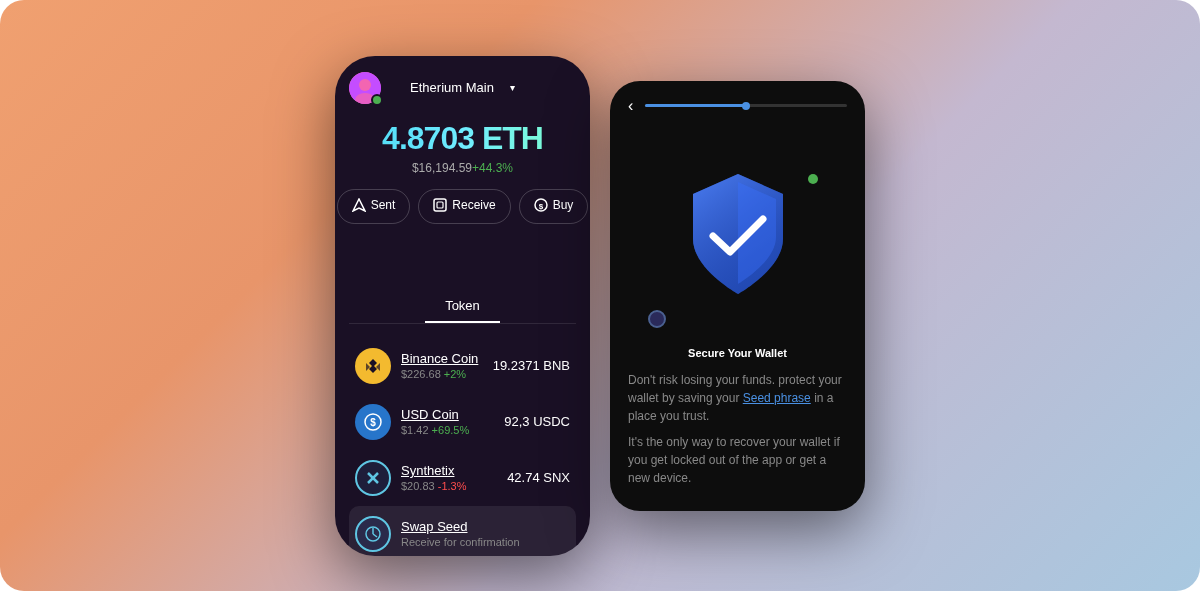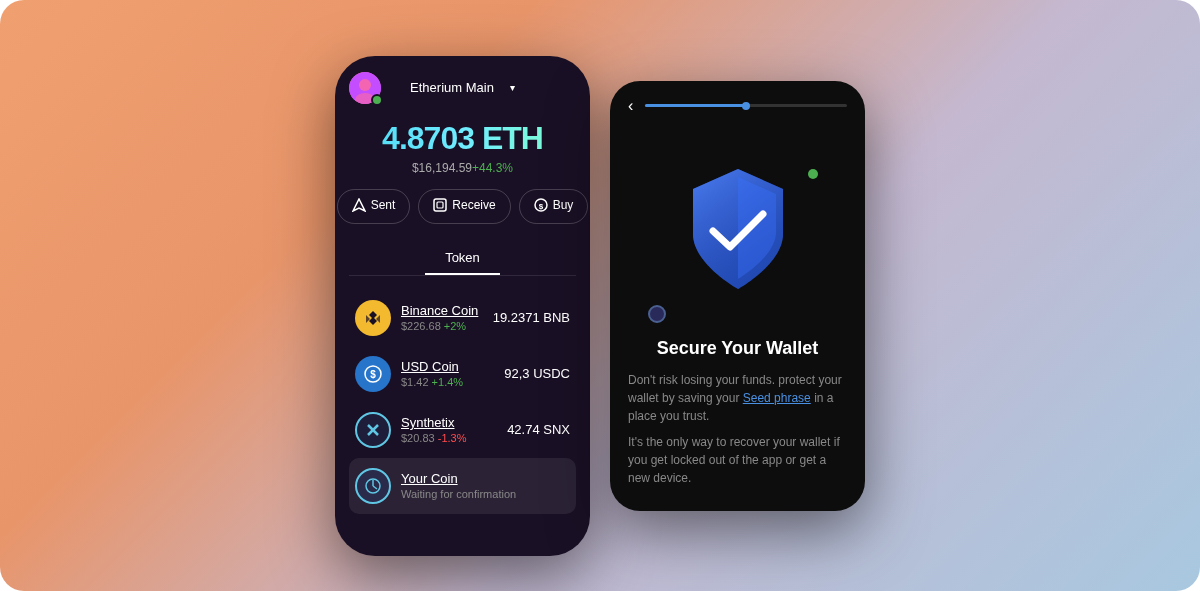--- a/index.html
+++ b/index.html
@@ -158,20 +158,21 @@
       padding: 8px 20px;
       font-size: 13px;
       color: #888888;
       cursor: pointer;
       border-bottom: 2px solid transparent;
     }
 
     .tab.active {
       color: #ffffff;
       border-bottom: 2px solid #ffffff;
+      margin-top: 48px;
     }
 
     
     .token-list {
       display: flex;
       flex-direction: column;
       gap: 0;
     }
 
     .token-item {
@@ -347,21 +348,21 @@
       background: #2a2a5a;
       border: 2px solid #4a6090;
     }
 
     
     .secure-content {
       padding-top: 10px;
     }
 
     .secure-title {
-      font-size: 18px;
+      font-size: 11px;
       font-weight: 700;
       color: #ffffff;
       text-align: center;
       margin-bottom: 12px;
     }
 
     .secure-text {
       font-size: 12px;
       color: #888888;
       line-height: 1.5;
@@ -473,21 +474,21 @@
           <div class="token-icon usdc-icon">
             <svg width="20" height="20" viewBox="0 0 20 20" fill="none">
               <circle cx="10" cy="10" r="8" stroke="white" stroke-width="1.5"></circle>
               <text x="10" y="14" text-anchor="middle" fill="white" font-size="10" font-weight="bold">$</text>
             </svg>
           </div>
           <div class="token-info">
             <div class="token-name">USD Coin</div>
             <div class="token-sub">
               <span>$1.42</span>
-              <span class="positive">+1.4%</span>
+              <span class="positive">+69.5%</span>
             </div>
           </div>
           <div class="token-amount">92,3 USDC</div>
         </div>
 
         <div class="token-item">
           <div class="token-icon snx-icon">
             <svg width="20" height="20" viewBox="0 0 20 20" fill="none">
               <line x1="5" y1="5" x2="15" y2="15" stroke="#5fc6e3" stroke-width="2.5"></line>
               <line x1="15" y1="5" x2="5" y2="15" stroke="#5fc6e3" stroke-width="2.5"></line>
@@ -505,22 +506,22 @@
 
         <div class="token-item highlighted">
           <div class="token-icon swap-icon">
             <svg width="20" height="20" viewBox="0 0 20 20" fill="none">
               <circle cx="10" cy="10" r="7" stroke="#5fc6e3" stroke-width="1.5" fill="none"></circle>
               <line x1="10" y1="4" x2="10" y2="10" stroke="#5fc6e3" stroke-width="1.5"></line>
               <line x1="10" y1="10" x2="14" y2="13" stroke="#5fc6e3" stroke-width="1.5"></line>
             </svg>
           </div>
           <div class="token-info">
-            <div class="token-name">Your Coin</div>
-            <div class="waiting-text">Waiting for confirmation</div>
+            <div class="token-name">Swap Seed</div>
+            <div class="waiting-text">Receive for confirmation</div>
           </div>
         </div>
 
       </div>
     </div>
   </div>
 
   <div class="phone-right">
     <div class="phone-right-inner">
 

